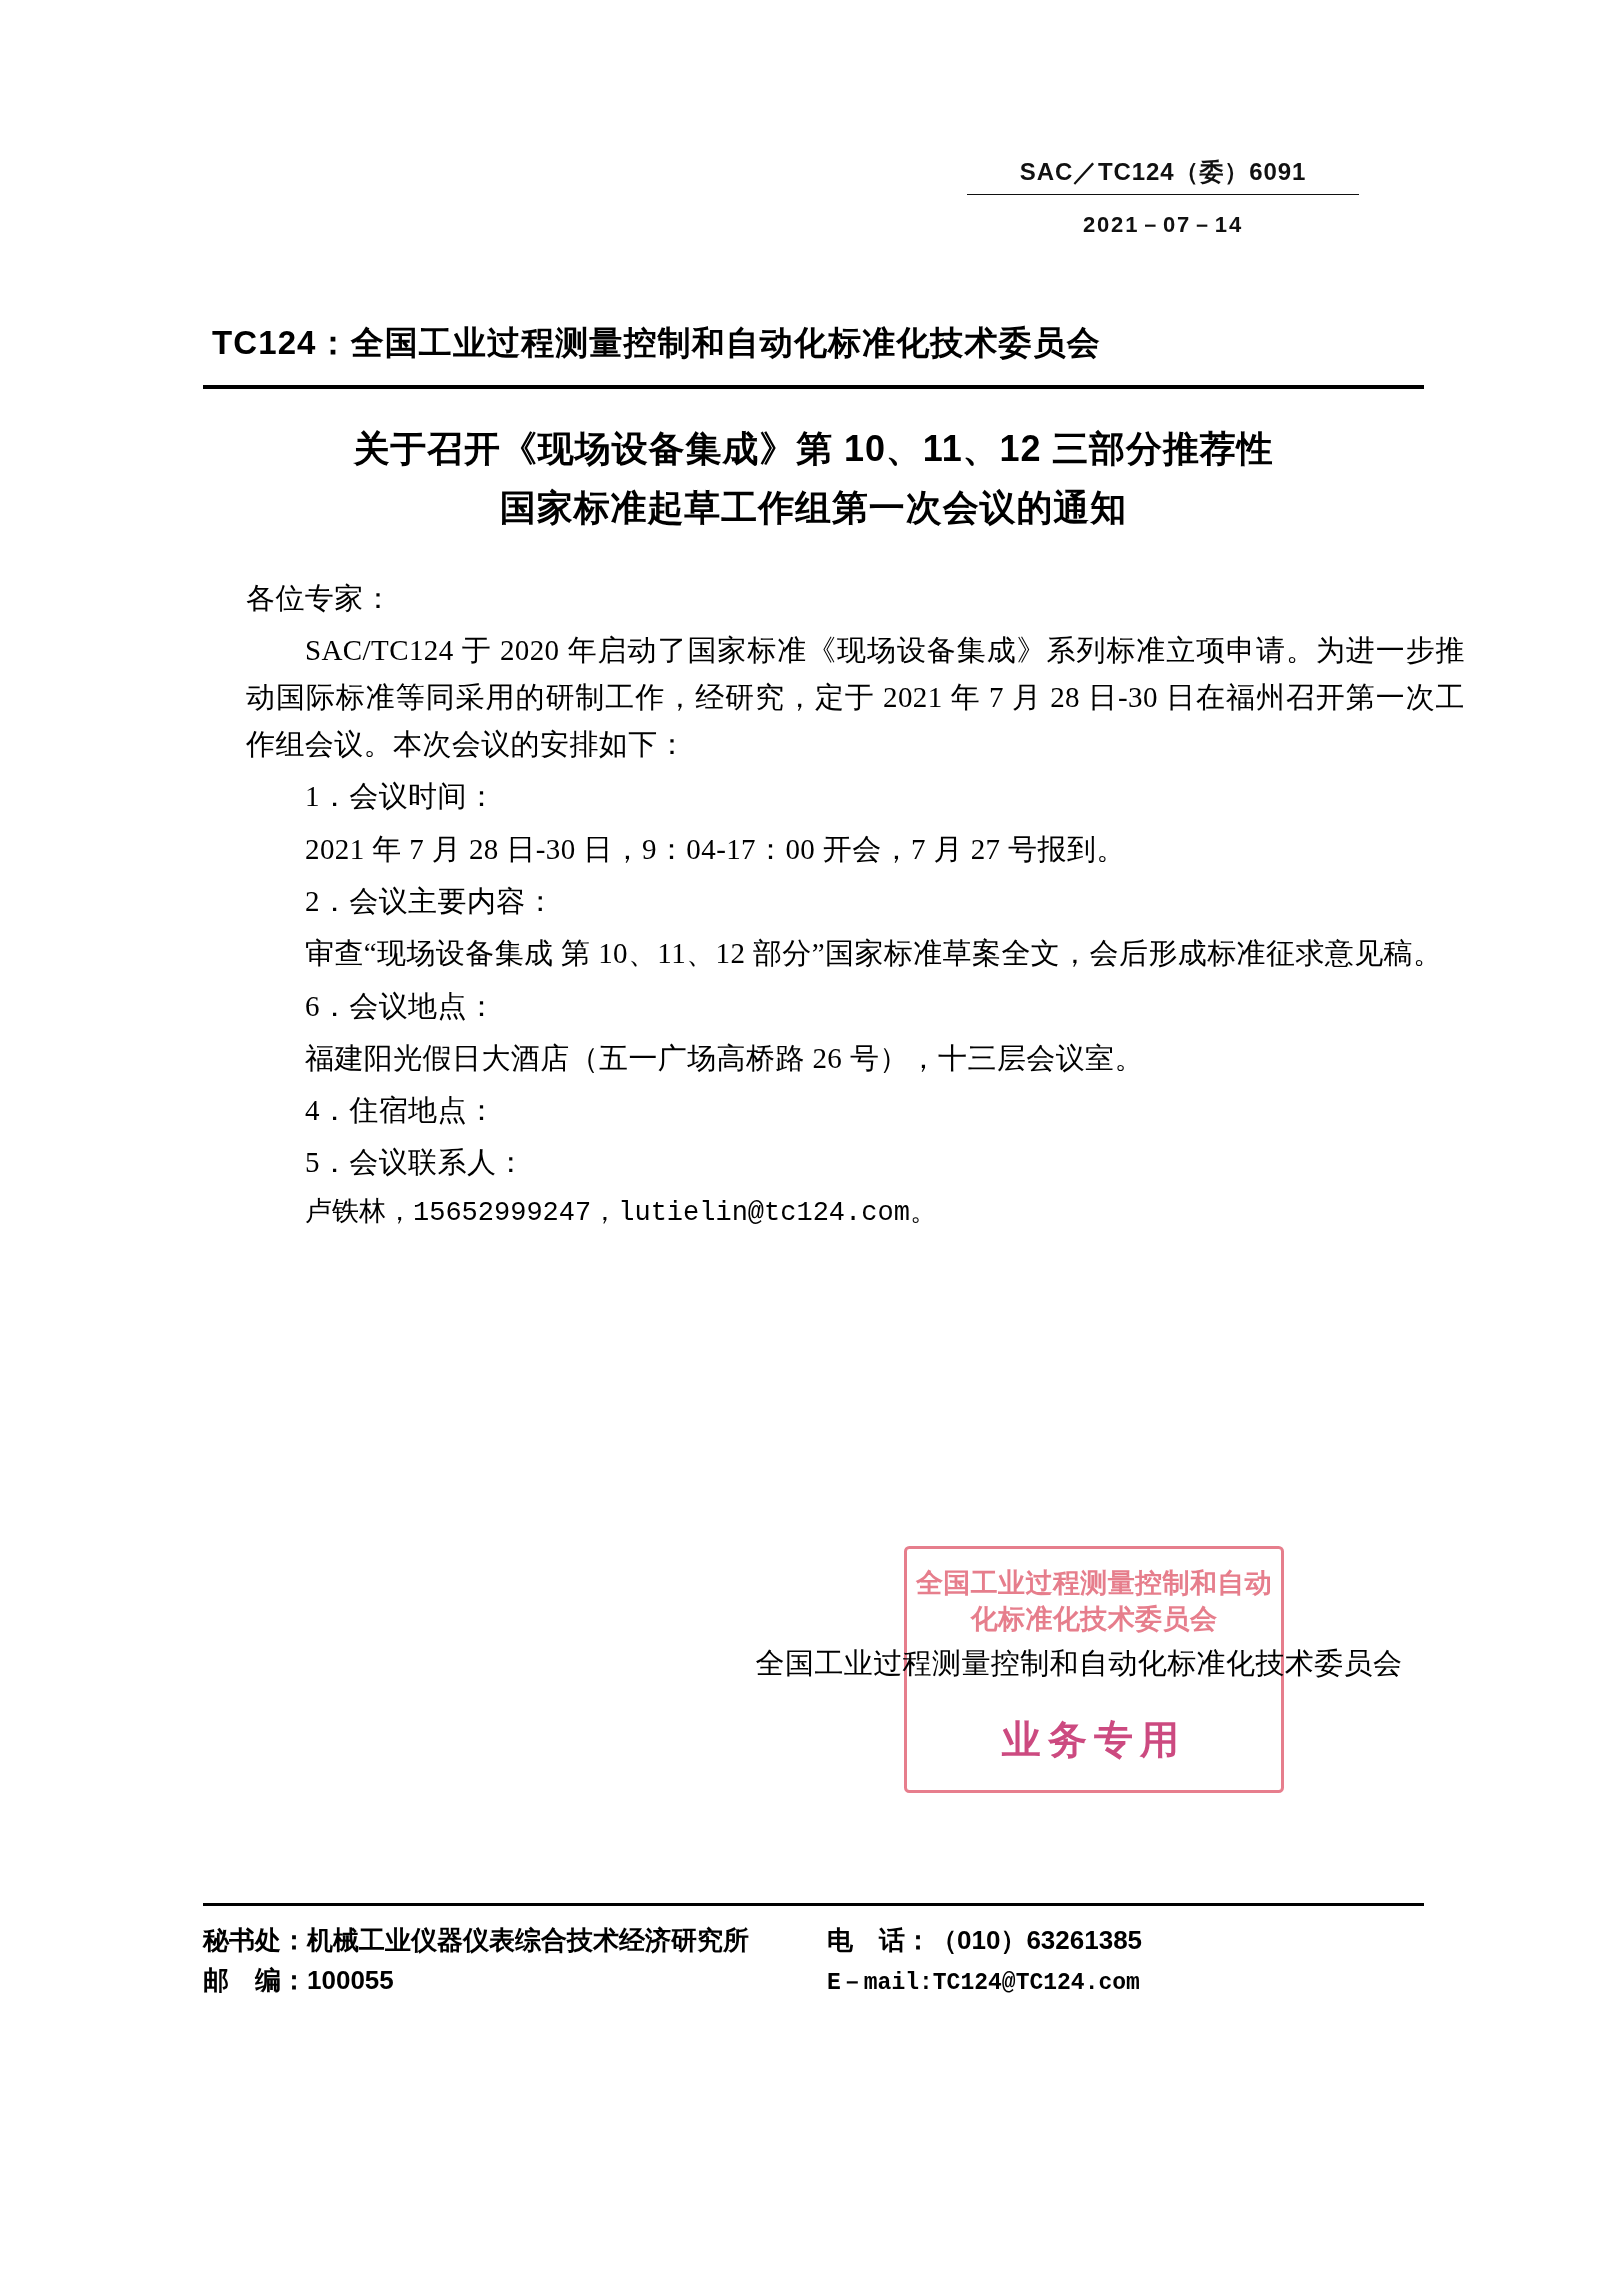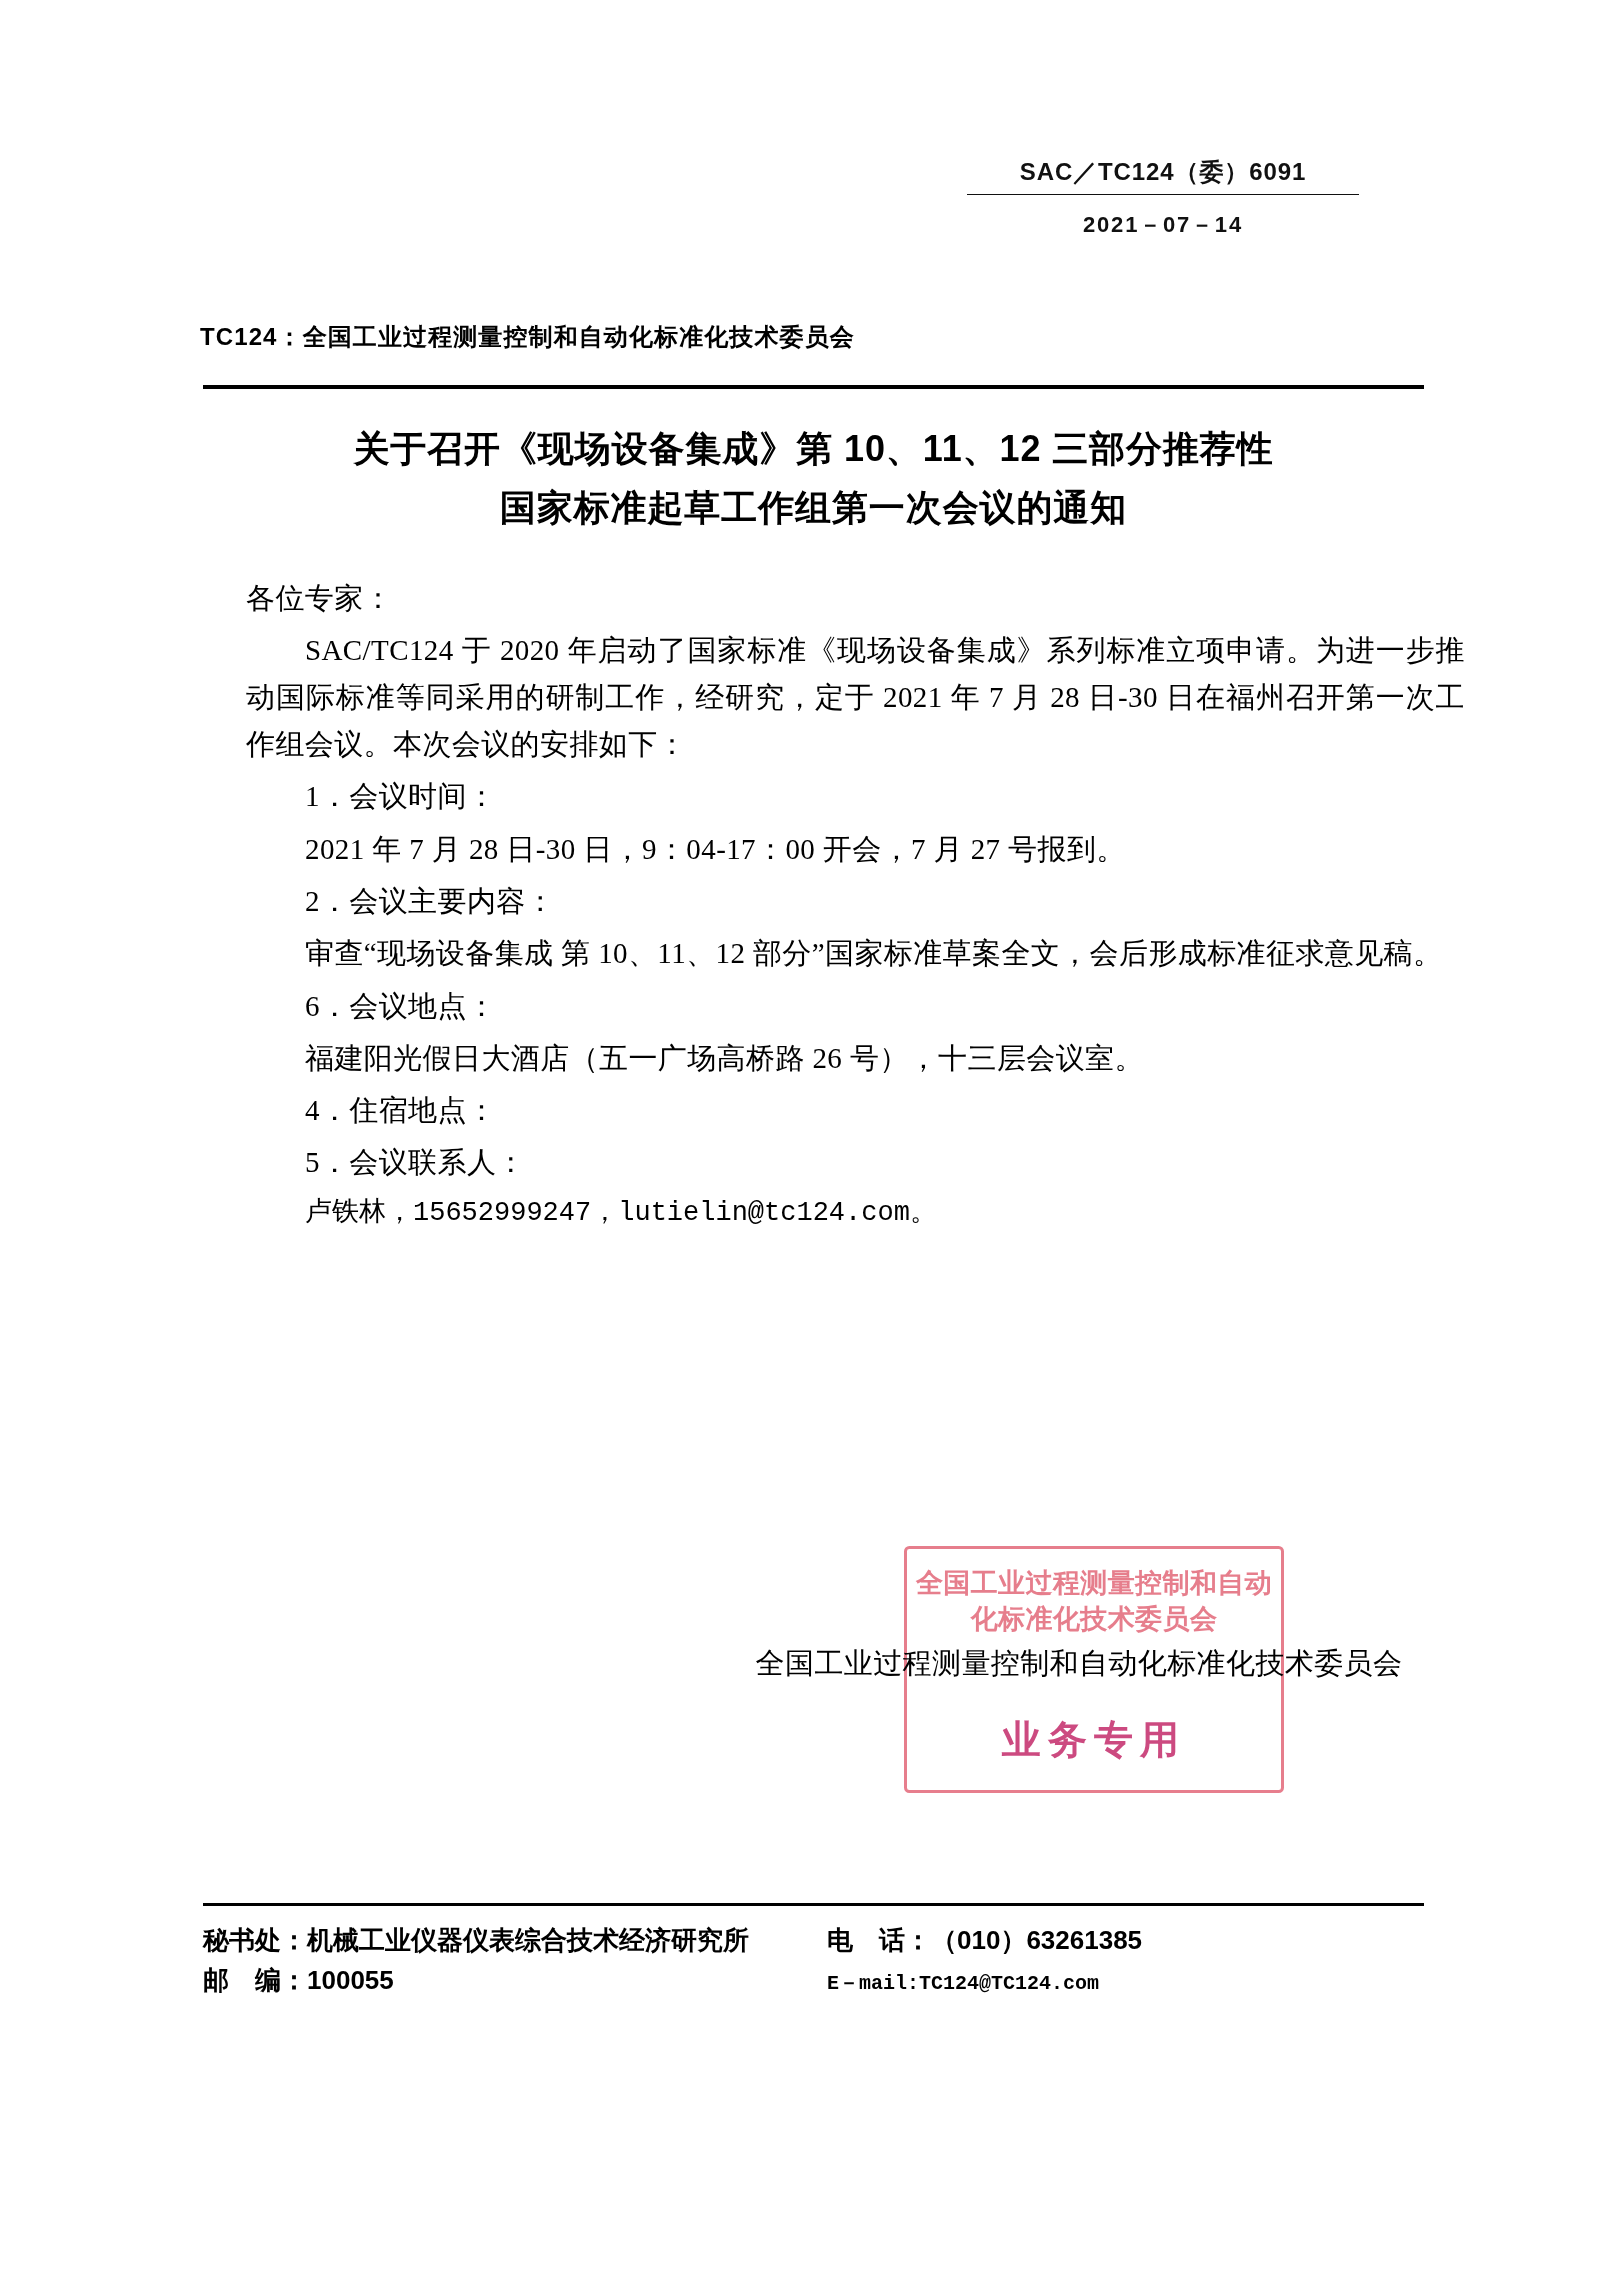--- a/index.html
+++ b/index.html
@@ -49,26 +49,26 @@
     font-weight: bold;
     font-size: 22px;
     letter-spacing: 1.8px;
     margin-top: 14.3px;
     color: #111;
   }
 
   
   .committee-line {
     position: absolute;
-    left: 200px;
+    left: 212px;
     top: 321px;
     width: 1221px;
     font-family: "Liberation Sans", sans-serif;
     font-weight: bold;
-    font-size: 24px;
+    font-size: 33px;
     letter-spacing: 1.1px;
     color: #000;
   }
   .thick-rule {
     position: absolute;
     left: 203px;
     top: 385px;
     width: 1221px;
     height: 3.6px;
     background: #000;
@@ -194,21 +194,21 @@
     width: 624px;
     white-space: pre;
   }
   .footer-right {
     flex: 1;
     white-space: pre;
   }
   .email {
     font-family: "Liberation Mono", monospace;
     font-weight: bold;
-    font-size: 20px;
+    font-size: 23px;
   }
 </style>
 </head>
 <body>
 
 <div class="page">
 
   <div class="doc-num-block">
     <div class="doc-num">SAC／TC124（委）6091</div>
     <div class="doc-num-rule"></div>

